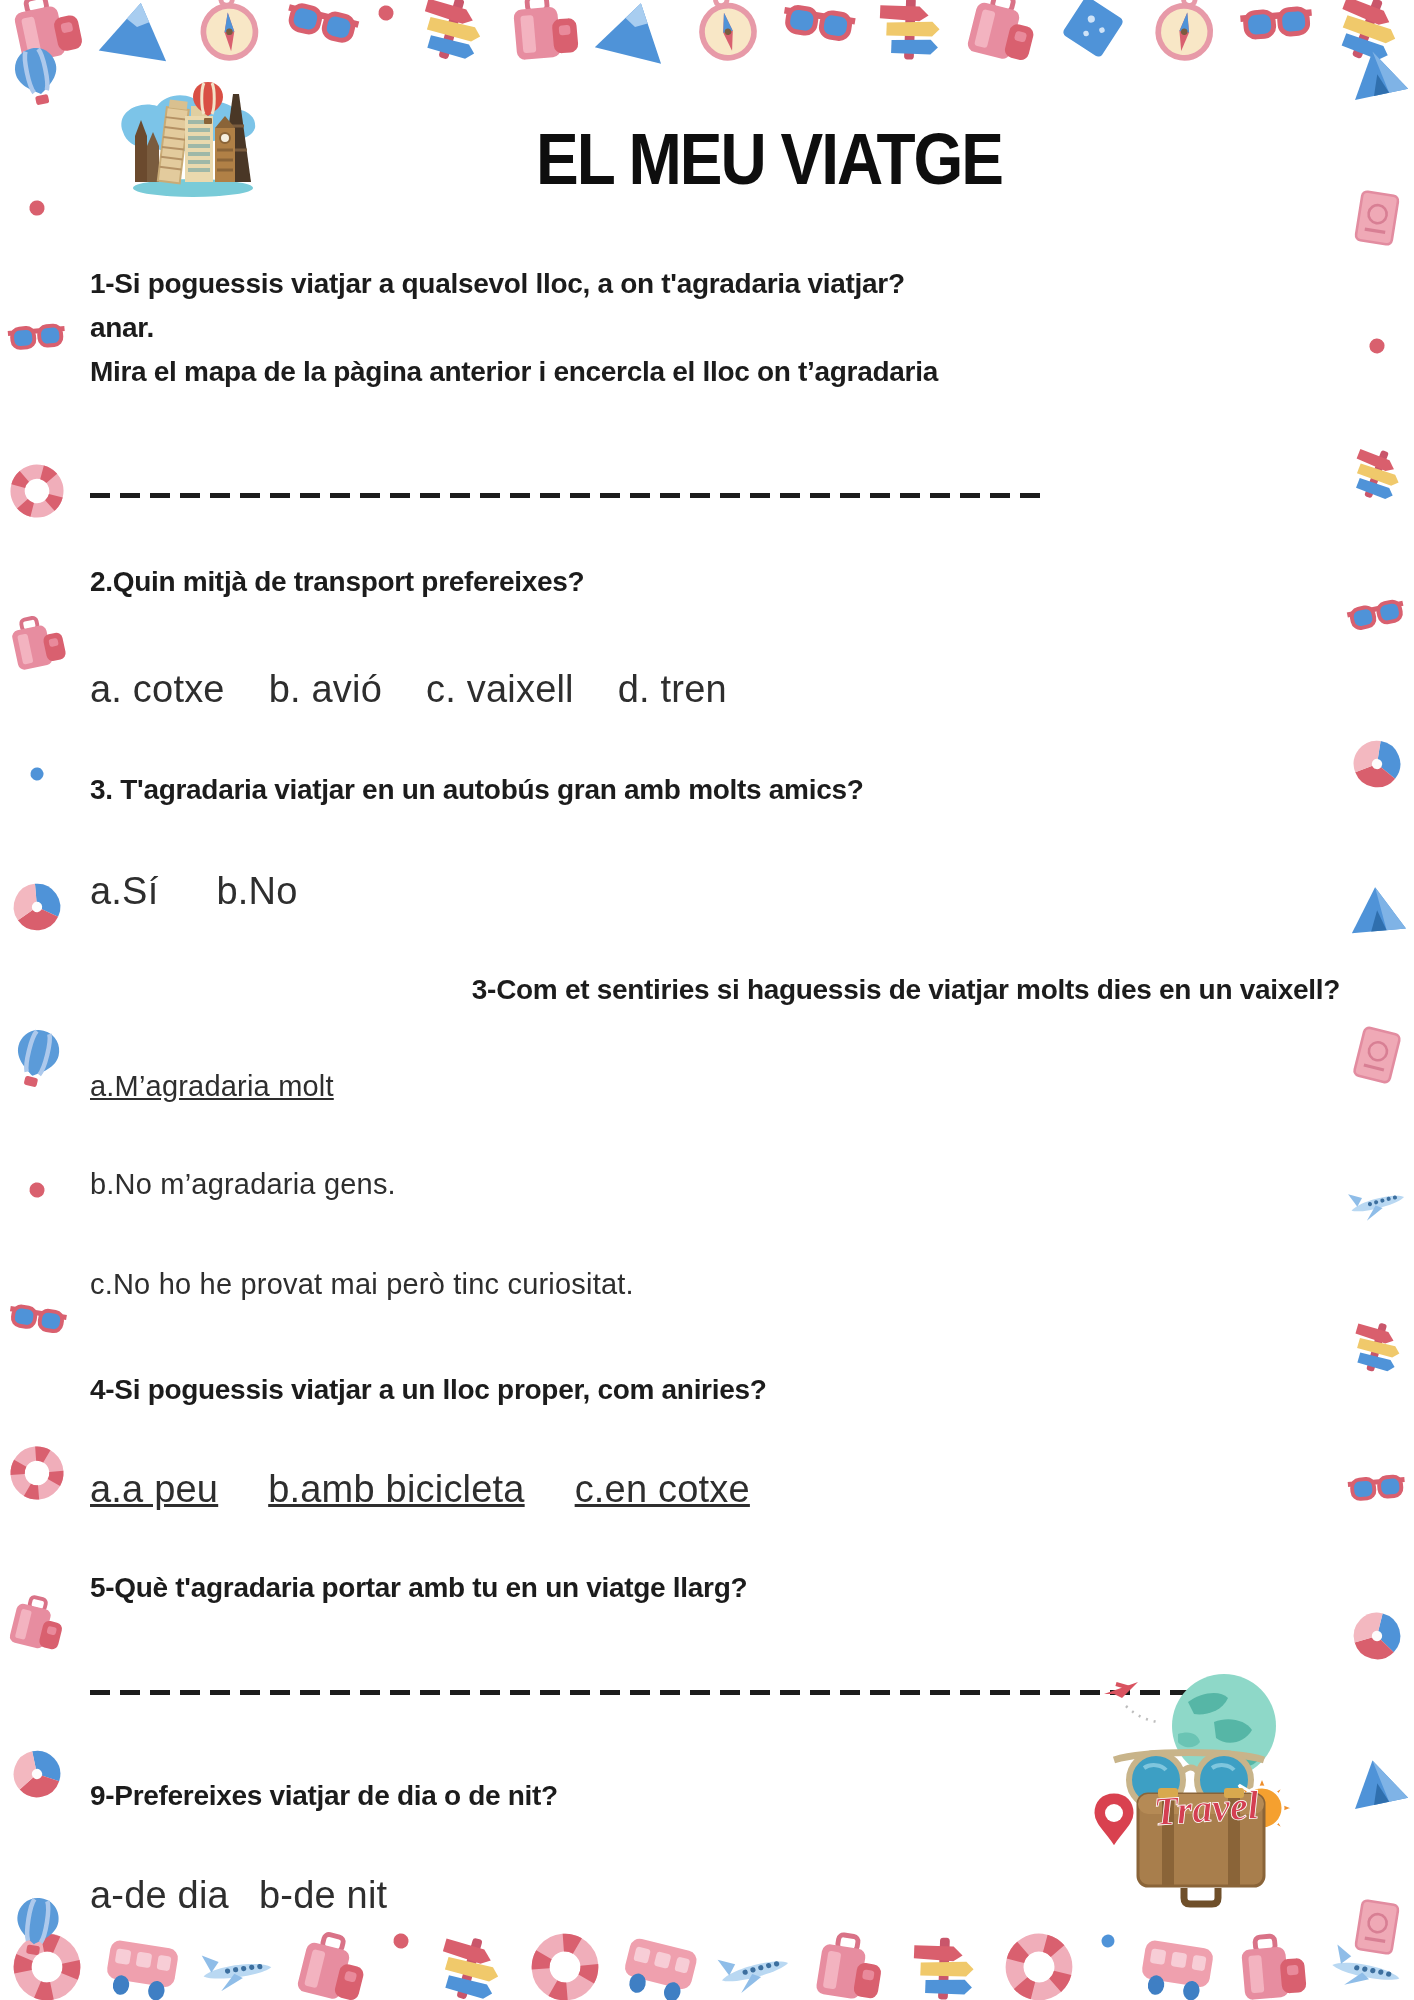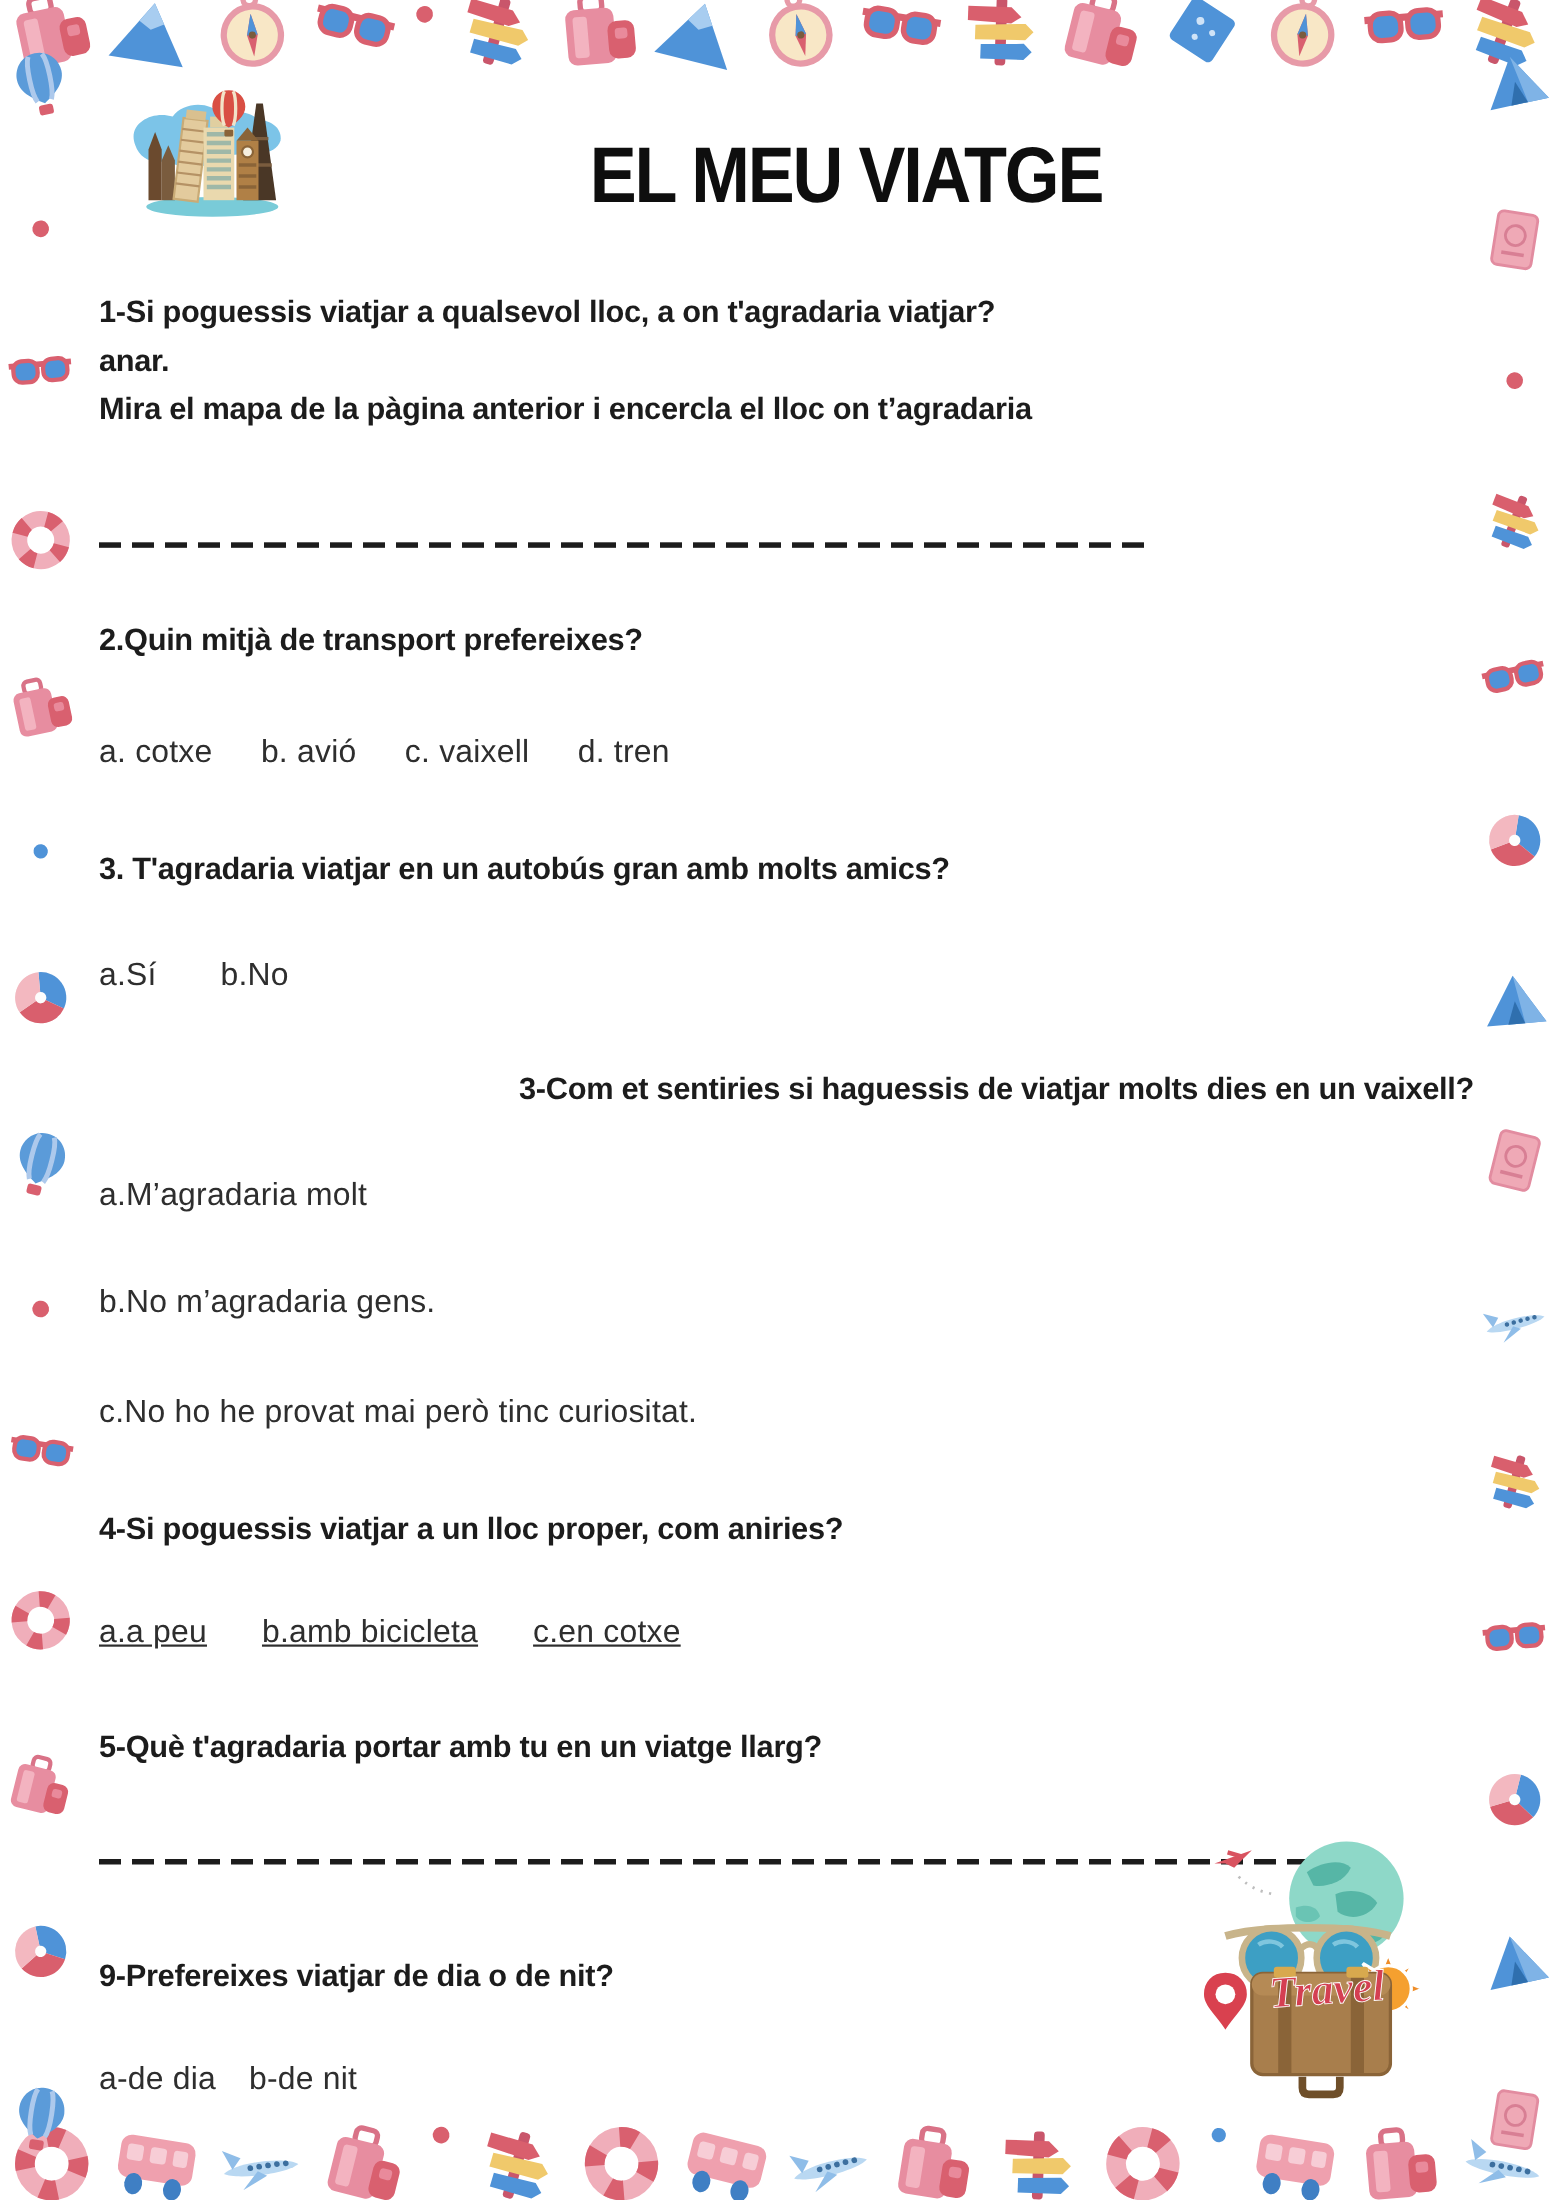--- a/index.html
+++ b/index.html
@@ -17,21 +17,21 @@
   #strip-top .bicon,#strip-bottom .bicon{width:78px;height:78px;}
   #strip-top .bicon{margin-top:-12px;}
   .bstrip-h .bicon:nth-child(4n+1),.bstrip-v .bicon:nth-child(4n+1){transform:rotate(-12deg);}
   .bstrip-h .bicon:nth-child(4n+2),.bstrip-v .bicon:nth-child(4n+2){transform:rotate(9deg);}
   .bstrip-h .bicon:nth-child(4n+3),.bstrip-v .bicon:nth-child(4n+3){transform:rotate(-5deg);}
   .bstrip-h .bicon:nth-child(4n),.bstrip-v .bicon:nth-child(4n){transform:rotate(14deg);}
   .bicon[data-name^="dot-"]{width:26px !important;height:26px !important;margin-top:0 !important;}
   
   #card{position:absolute;left:74px;top:68px;width:1266px;height:1862px;background:#ffffff;z-index:1;}
   .q{position:absolute;font-weight:bold;font-size:28px;letter-spacing:-0.3px;color:#1c1c1c;line-height:44px;}
-  .opt-row{position:absolute;display:flex;font-size:29px;color:#2e2e2e;letter-spacing:0.2px;}
+  .opt-row{position:absolute;display:flex;font-size:38px;color:#2e2e2e;letter-spacing:0.2px;}
   .opt-line{position:absolute;font-size:29px;color:#2e2e2e;letter-spacing:0.2px;}
   .dash{position:absolute;height:5px;
         background:repeating-linear-gradient(90deg,#1c1c1c 0px,#1c1c1c 20px,transparent 20px,transparent 30px);}
   #title{position:absolute;top:50px;left:320px;width:750px;text-align:center;font-weight:bold;
          font-size:64px;letter-spacing:-2px;color:#0e0e0e;transform:scaleY(1.12);transform-origin:top center;
          white-space:nowrap;}
   #logo{position:absolute;left:31px;top:12px;}
   #collage{position:absolute;left:1012px;top:1596px;z-index:2;}
 </style>
 </head>
@@ -373,21 +373,21 @@
       <span data-name="option-q2-d">d. tren</span>
     </div>
 
     <div class="q" style="left:16px;top:700px;" data-name="question-3">3. T'agradaria viatjar en un autobús gran amb molts amics?</div>
     <div class="opt-row" style="left:16px;top:802px;gap:58px;" data-name="question-3-options">
       <span data-name="option-q3-a">a.Sí</span>
       <span data-name="option-q3-b">b.No</span>
     </div>
 
     <div class="q" style="left:16px;top:900px;width:1250px;text-align:right;" data-name="question-3b">3-Com et sentiries si haguessis de viatjar molts dies en un vaixell?</div>
-    <div class="opt-line" style="left:16px;top:1002px;" data-name="option-q3b-a">a.M’agradaria molt</div>
+    <div class="opt-line" style="left:16px;top:1002px;text-decoration:underline;" data-name="option-q3b-a">a.M’agradaria molt</div>
     <div class="opt-line" style="left:16px;top:1100px;" data-name="option-q3b-b">b.No m’agradaria gens.</div>
     <div class="opt-line" style="left:16px;top:1200px;" data-name="option-q3b-c">c.No ho he provat mai però tinc curiositat.</div>
 
     <div class="q" style="left:16px;top:1300px;" data-name="question-4">4-Si poguessis viatjar a un lloc proper, com aniries?</div>
     <div class="opt-row" style="left:16px;top:1400px;gap:50px;text-decoration:underline;" data-name="question-4-options">
       <span data-name="option-q4-a">a.a peu</span>
       <span data-name="option-q4-b">b.amb bicicleta</span>
       <span data-name="option-q4-c">c.en cotxe</span>
     </div>
 

